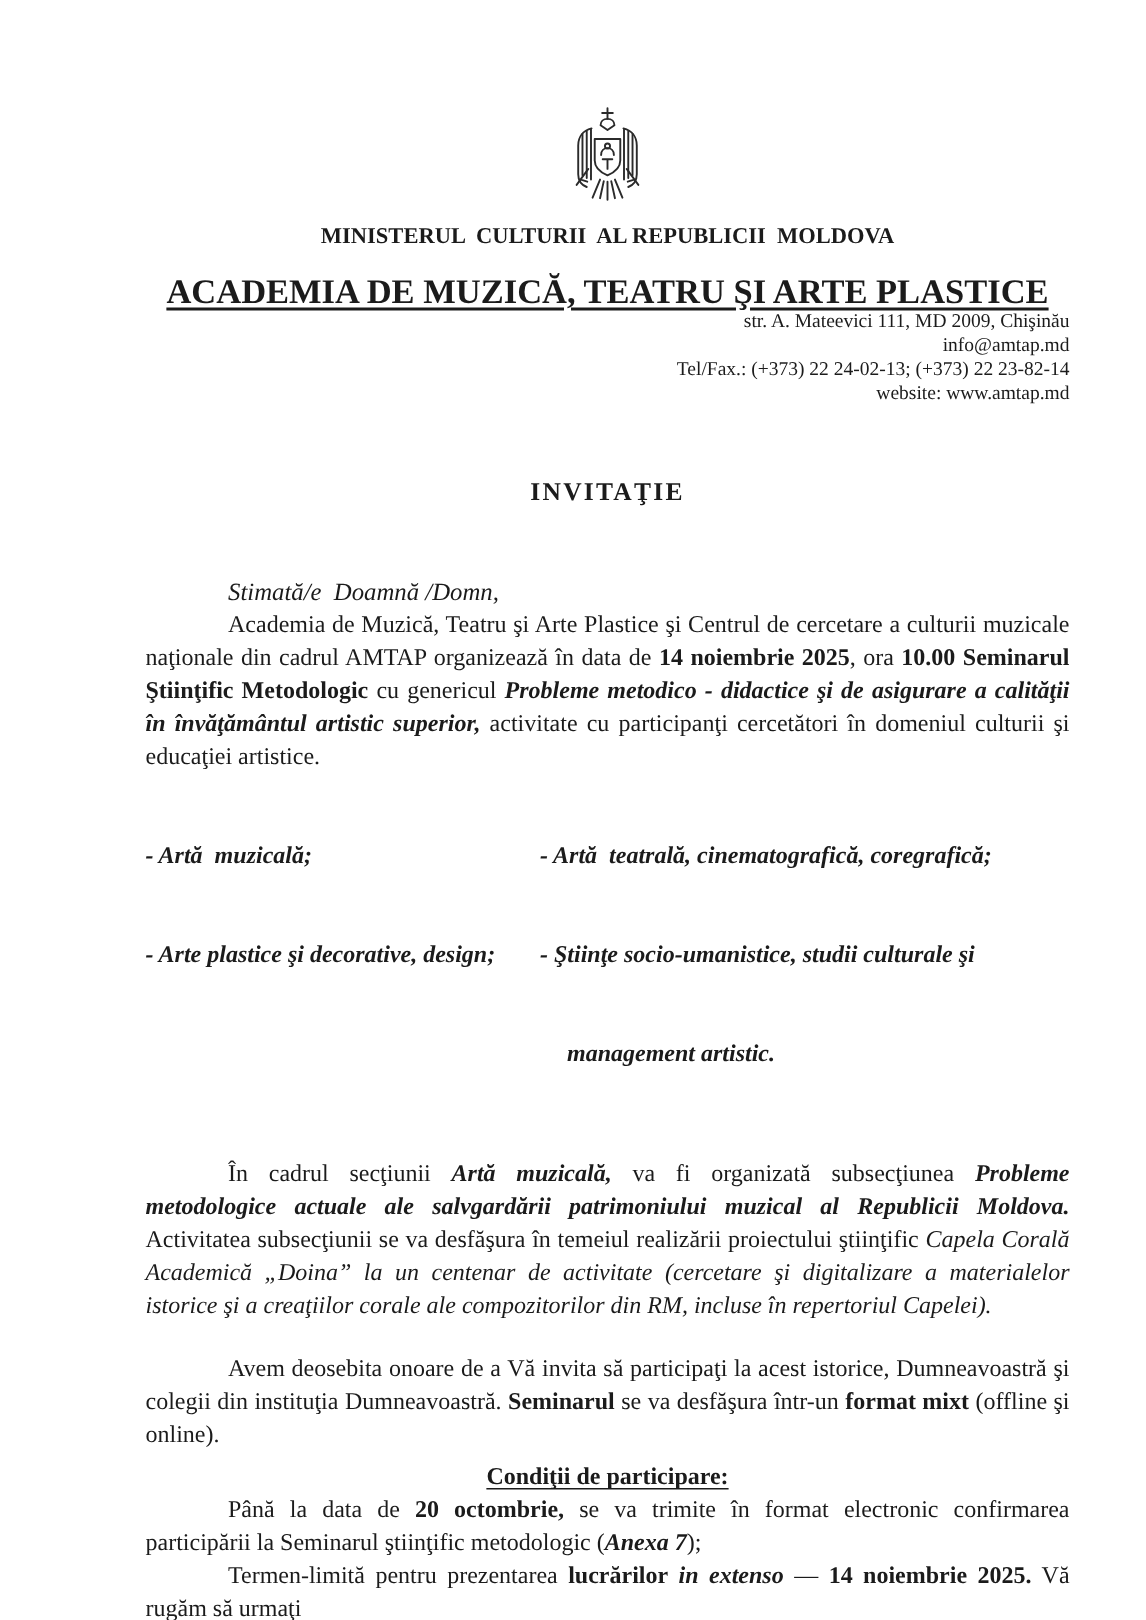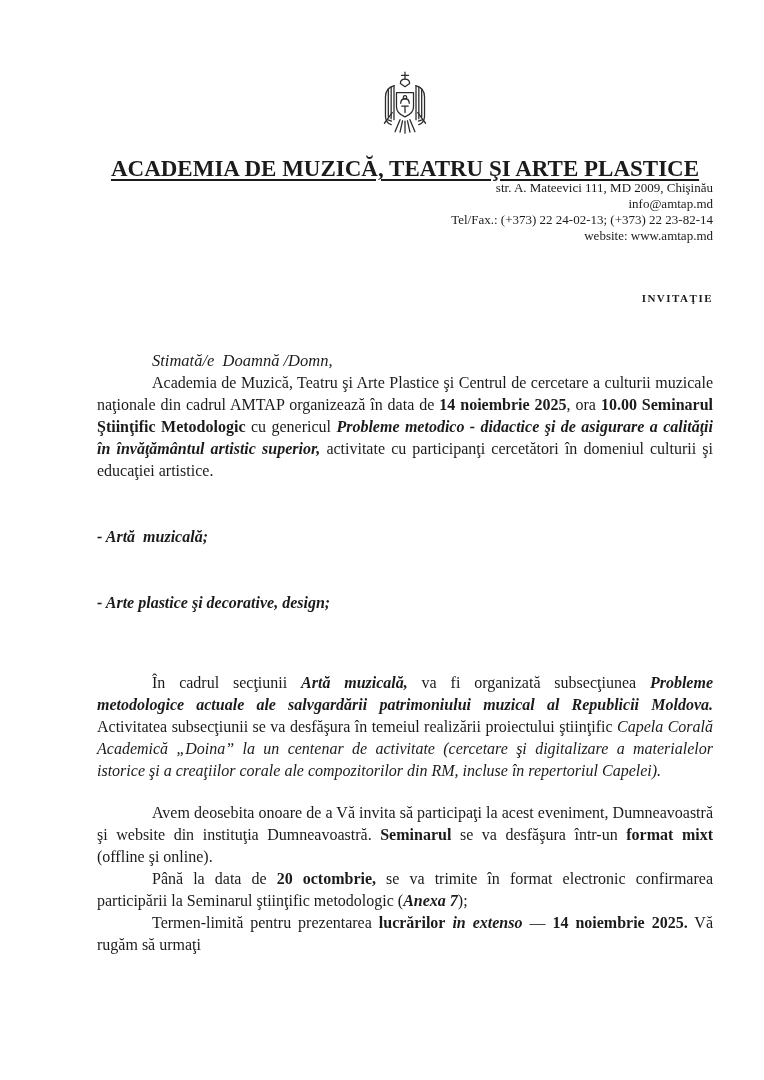--- a/index.html
+++ b/index.html
@@ -13,22 +13,22 @@
     margin-top:7px;font-weight:bold;font-size:15px;line-height:19px;
     text-align:center;white-space:pre-wrap;
   }
   .academy{
     margin-top:16px;font-weight:bold;font-size:23px;line-height:22px;
     text-align:center;text-decoration:underline;text-underline-offset:3px;
   }
   .addr{font-size:13px;line-height:16px;text-align:right;}
   .addr:first-of-type{margin-top:3px;}
   .doc-title{
-    margin:48px 0 0 0;font-size:11px;font-weight:bold;letter-spacing:1.5px;
-    text-align:right;
+    margin:48px 0 0 0;font-size:17px;font-weight:bold;letter-spacing:1.5px;
+    text-align:center;
   }
   .salutation{
     margin-top:46px;margin-left:55px;font-weight:normal;font-style:italic;
     font-size:16.5px;line-height:22px;white-space:pre-wrap;
   }
   p.body{
     margin:0;font-size:16px;line-height:22px;text-align:justify;
     text-indent:55px;
   }
   p.sp{margin-top:20px;}
@@ -62,44 +62,51 @@
         <path d="M68.5 27v39M64.5 24.5v44M60.5 23v47"></path>
         <path d="M33 32h24v20c0 7-5 11-12 14-7-3-12-7-12-14z"></path>
         <circle cx="45" cy="38.5" r="2.4"></circle>
         <path d="M39 47c0-4 2.7-6.5 6-6.5s6 2.5 6 6.5M40.5 51h9M45 51v9"></path>
         <path d="M38 70l-7 17M45 72v17M52 70l7 17M41.5 71.5l-3.5 16M48.5 71.5l3.5 16"></path>
         <path d="M27 60l-11 15M63 60l11 15M20 70l6 2M70 70l-6 2"></path>
       </g>
     </svg>
   </div>
 
+  <div class="ministry">MINISTERUL  CULTURII  AL REPUBLICII  MOLDOVA</div>
 
   <div class="academy">ACADEMIA DE MUZICĂ, TEATRU ŞI ARTE PLASTICE</div>
 
   <div class="addr">str. A. Mateevici 111, MD 2009, Chişinău</div>
   <div class="addr">info@amtap.md</div>
   <div class="addr">Tel/Fax.: (+373) 22 24-02-13; (+373) 22 23-82-14</div>
   <div class="addr">website: www.amtap.md</div>
 
   <div class="doc-title">INVITAŢIE</div>
 
   <div class="salutation">Stimată/e  Doamnă /Domn,</div>
 
   <p class="body"><span class="run-n">Academia de Muzică, Teatru şi Arte Plastice şi Centrul de cercetare a culturii muzicale naţionale din cadrul AMTAP organizează în data de </span><span class="run-b">14 noiembrie 2025</span><span class="run-n">, ora </span><span class="run-b">10.00 Seminarul Ştiinţific Metodologic</span><span class="run-n"> cu genericul </span><span class="run-bi">Probleme metodico - didactice şi de asigurare a calităţii în învăţământul artistic superior,</span><span class="run-n"> activitate cu participanţi cercetători în domeniul culturii şi educaţiei artistice.</span></p>
 
 
   <div class="sec-grid">
     <div class="sec-col left">
       <div>- Artă  muzicală;</div>
       <div>- Arte plastice şi decorative, design;</div>
     </div>
+    <div class="sec-col right">
+      <div>- Artă  teatrală, cinematografică, coregrafică;</div>
+      <div>- Ştiinţe socio-umanistice, studii culturale şi</div>
+      <div class="wrap">management artistic.</div>
+    </div>
   </div>
 
   <p class="body sp" style="margin-top:14px;"><span class="run-n">În cadrul secţiunii </span><span class="run-bi">Artă muzicală,</span><span class="run-n"> va fi organizată  subsecţiunea </span><span class="run-bi">Probleme metodologice actuale ale salvgardării patrimoniului muzical al Republicii Moldova.</span><span class="run-n"> Activitatea subsecţiunii se va desfăşura în temeiul realizării proiectului ştiinţific </span><span class="run-i">Capela Corală Academică „Doina” la un centenar de activitate (cercetare şi digitalizare a materialelor istorice şi a creaţiilor corale ale compozitorilor din RM, incluse în repertoriul Capelei).</span></p>
 
-  <p class="body sp"><span class="run-n">Avem deosebita onoare de a Vă invita să participaţi la acest eveniment, Dumneavoastră şi website din instituţia Dumneavoastră. </span><span class="run-b">Seminarul</span><span class="run-n"> se va desfăşura într-un </span><span class="run-b">format mixt</span><span class="run-n"> (offline şi online).</span></p>
+  <p class="body sp"><span class="run-n">Avem deosebita onoare de a Vă invita să participaţi la acest istorice, Dumneavoastră şi colegii din instituţia Dumneavoastră. </span><span class="run-b">Seminarul</span><span class="run-n"> se va desfăşura într-un </span><span class="run-b">format mixt</span><span class="run-n"> (offline şi online).</span></p>
 
+  <div class="cond-head">Condiţii de participare:</div>
 
   <p class="body"><span class="run-n">Până la data de </span><span class="run-b">20 octombrie,</span><span class="run-n"> se va trimite în format electronic confirmarea participării la Seminarul ştiinţific metodologic (</span><span class="run-bi">Anexa 7</span><span class="run-n">);</span></p>
 
   <p class="body"><span class="run-n">Termen-limită pentru prezentarea </span><span class="run-b">lucrărilor</span><span class="run-n"> </span><span class="run-bi">in extenso</span><span class="run-n"> — </span><span class="run-b">14 noiembrie 2025.</span><span class="run-n"> Vă rugăm să urmaţi </span></p>
 
 </div>
 
 </body></html>

